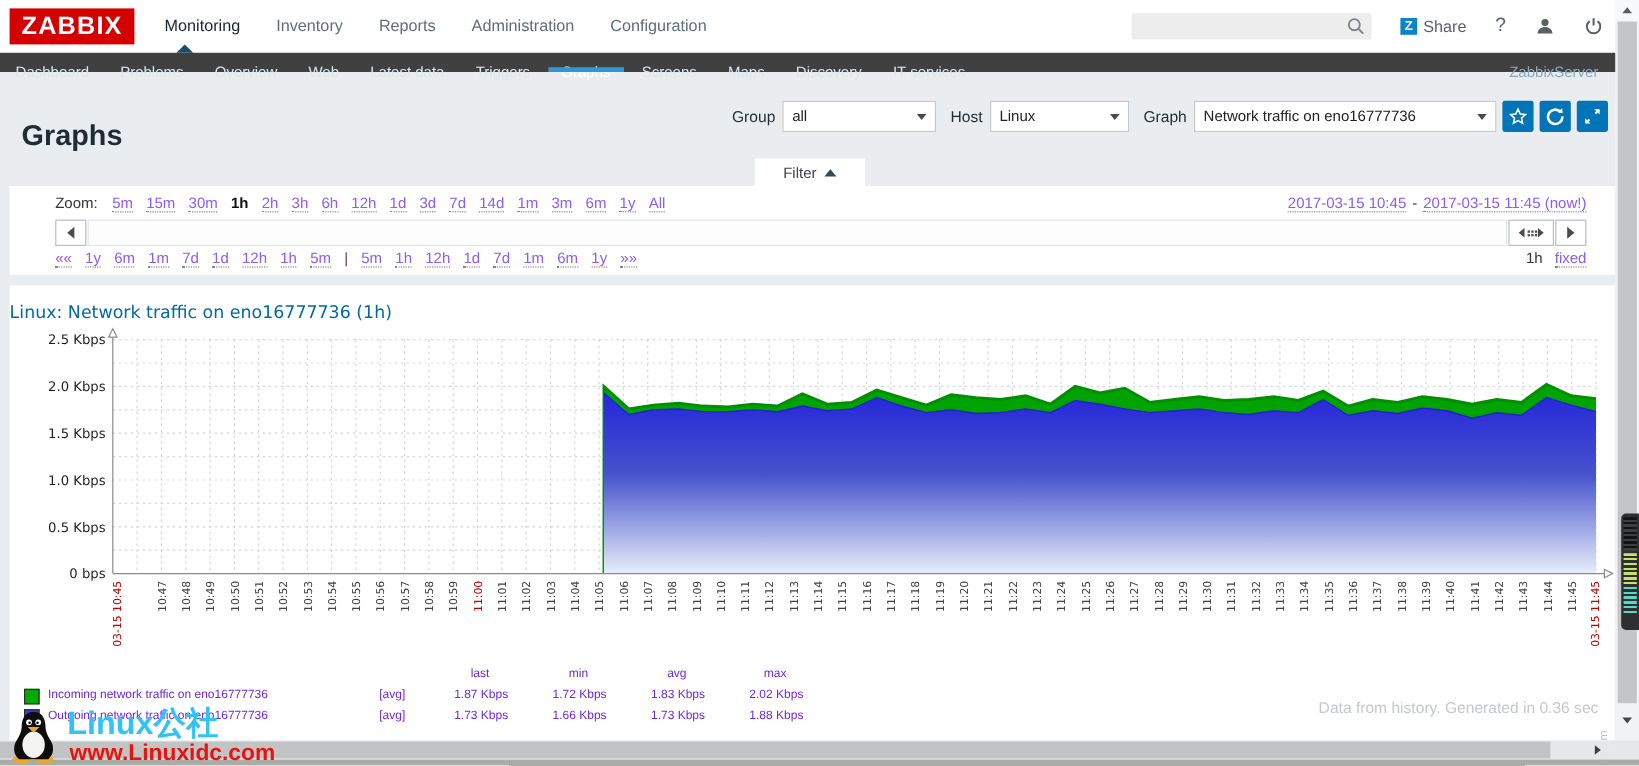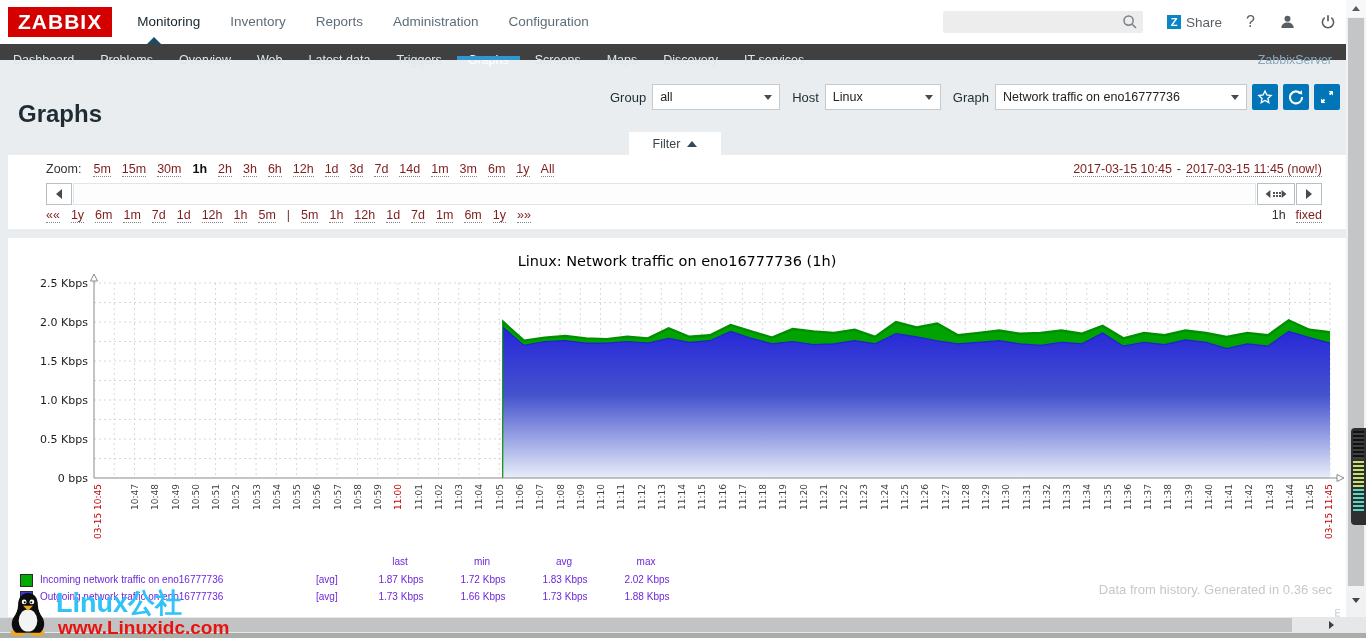--- a/index.html
+++ b/index.html
@@ -36,36 +36,36 @@
   .ctl-label{font-size:13px;color:#1f2c33;margin:0 6px 0 12px}
   .sel{height:24px;border:1px solid #c3cad0;background:#fff;display:flex;align-items:center;padding:0 7px;font-size:12.5px;color:#222;cursor:pointer}
   .caret{margin-left:auto;width:0;height:0;border-left:4px solid transparent;border-right:4px solid transparent;border-top:5px solid #4a4a4a}
   .btn-blue{width:26px;height:26px;background:#0275b8;border-radius:2px;display:flex;align-items:center;justify-content:center;margin-left:5px;cursor:pointer}
 
   
   .filter-tab{position:absolute;top:132px;left:629px;width:92px;height:23px;background:#fff;display:flex;align-items:center;justify-content:center;gap:7px;font-size:12.5px;color:#3a4449;cursor:pointer;z-index:4}
   .tab-caret{width:0;height:0;border-left:5px solid transparent;border-right:5px solid transparent;border-bottom:6px solid #33495a}
   .filter-panel{position:absolute;top:155px;left:8px;width:1338px;height:74px;background:#fff;z-index:3}
   .fp-row1{position:absolute;top:7px;left:38px;right:24px;height:17px;font-size:12.5px;color:#333;display:flex;gap:12px;align-items:flex-start}
-  .lnk{color:#7f1d1d;border-bottom:1px dotted #80878c;cursor:pointer;text-decoration:none}
+  .lnk{color:#8b5cf6;border-bottom:1px dotted #80878c;cursor:pointer;text-decoration:none}
   .zlnk.active{font-weight:bold;color:#111;border-bottom:none;cursor:default}
   .fp-date{margin-left:auto;display:flex;gap:5px}
   .fp-row2{position:absolute;top:28px;left:38px;right:24px;height:22px}
   .sb-btn{position:absolute;top:0;width:26px;height:22px;border:1px solid #b5bfc6;background:#fff;display:flex;align-items:center;justify-content:center;box-sizing:border-box;cursor:pointer}
   .sb-track{position:absolute;left:27px;right:66px;top:0;height:22px;border:1px solid #e2e5e8;background:#fdfdfe;box-sizing:border-box}
   .arr-l{width:0;height:0;border-top:5px solid transparent;border-bottom:5px solid transparent;border-right:6px solid #4a4a4a}
   .arr-r{width:0;height:0;border-top:5px solid transparent;border-bottom:5px solid transparent;border-left:6px solid #4a4a4a}
   .dots{width:2px;height:2px;background:#555;box-shadow:3px 0 #555,6px 0 #555,0 3px #555,3px 3px #555,6px 3px #555;margin:0 6px 2px 2px}
   .fp-row3{position:absolute;top:53px;left:38px;right:24px;font-size:12.5px;color:#333;display:flex;gap:11px;align-items:baseline}
   .sep{color:#6e3a3a}
   .fp-right{margin-left:auto;display:flex;gap:10px}
 
   
   .chart-panel{position:absolute;top:238px;left:8px;width:1338px;height:380px;background:#fff;z-index:2}
-  .chart-title{position:absolute;top:15px;left:0;width:100%;text-align:center;font-family:"DejaVu Sans",sans-serif;font-size:14.5px;color:#000000}
+  .chart-title{position:absolute;top:15px;left:0;width:100%;text-align:left;font-family:"DejaVu Sans",sans-serif;font-size:14.5px;color:#0369a1}
   #graph{position:absolute;top:0;left:0}
   .xl{font-family:"DejaVu Sans",sans-serif;font-size:9px;fill:#404040}
   .xl.red{fill:#c00000}
   .yl{font-family:"DejaVu Sans",sans-serif;font-size:11px;fill:#1c1c1c}
   .legend{position:absolute;top:318px;left:12px;font-family:Liberation Sans, sans-serif;font-size:10px;color:#6d28d9}
   .lg-h{display:flex;height:15px}
   .lg-sp{width:339px}
   .lg-col{width:82px;text-align:center}
   .lg-row{display:flex;align-items:flex-start;height:14px;margin-top:3px}
   .sw{width:11px;height:11px;border:1px solid #2b2b2b;margin-right:7px}

